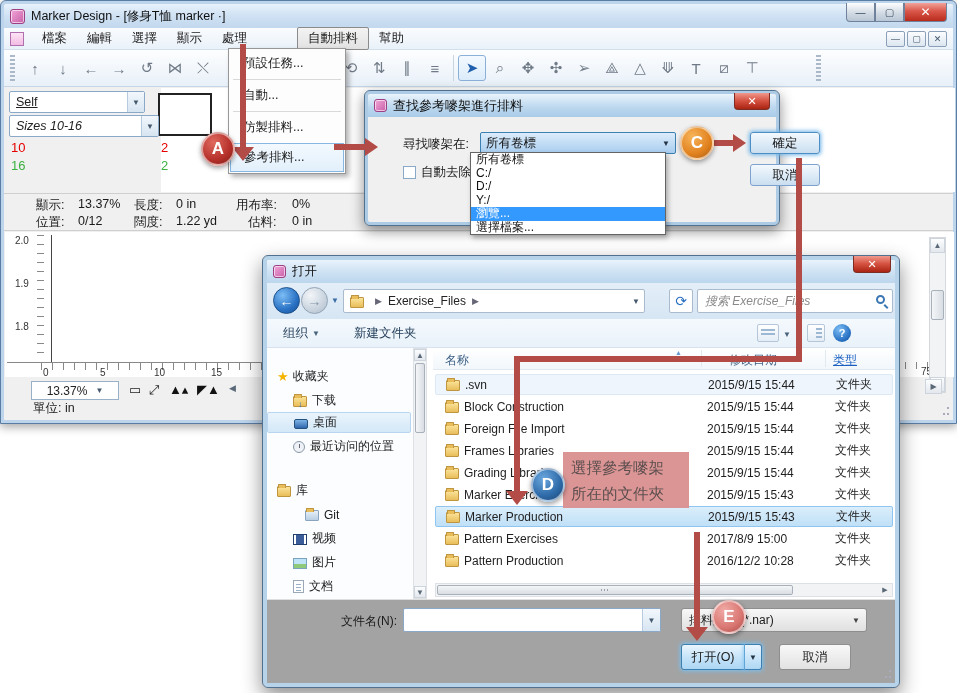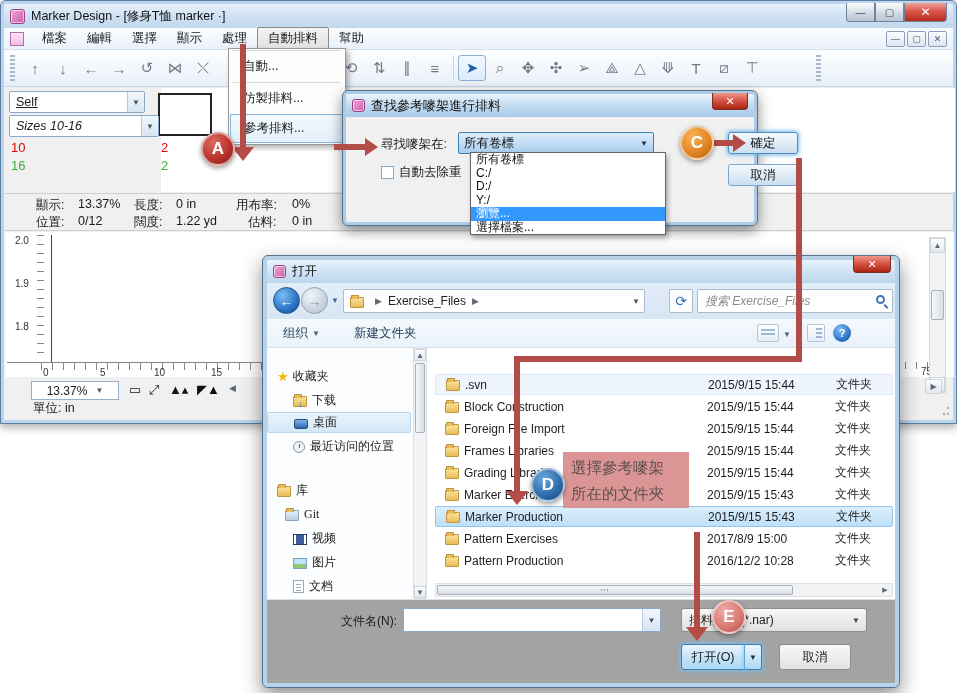--- a/index.html
+++ b/index.html
@@ -23,21 +23,21 @@
   .winbtn.min { border-radius:0 0 0 4px; }
   .winbtn.close { width:43px; border-radius:0 0 4px 0;
     background:linear-gradient(#f2a39a,#d9574a 45%,#b92b1c); color:#fff; font-weight:bold; font-size:12px; }
 
   .menubar { position:absolute; left:3px; top:27px; right:3px; height:22px;
     background:linear-gradient(#fafcfe,#e9f1f9); border-bottom:1px solid #d3dfec;
     display:flex; align-items:center; font-size:12.5px; color:#1a1a1a; }
   .doc-icon { width:14px; height:14px; margin:0 8px 0 6px; border:1px solid #b070b0;
     background:linear-gradient(#fde5f5,#f3bbe3); }
   .menu-item { padding:2px 10px; }
-  .menu-item.active { border:1px solid #8b8b8b; background:linear-gradient(#f3f3f3,#e2e2e2); border-radius:2px; }
+  .menu-item.active { border:1px solid #8b8b8b; background:linear-gradient(#f3f3f3,#e2e2e2); border-radius:2px;margin-left:40px; }
   .mdibtns { position:absolute; right:6px; top:3px; display:flex; gap:2px; }
   .mdibtn { width:19px; height:16px; border:1px solid #8ba0b8; border-radius:2px;
     background:linear-gradient(#fcfdfe,#dce6f0); font-size:9px; color:#44566c;
     display:flex; align-items:center; justify-content:center; }
 
   .toolbar { position:absolute; left:3px; top:49px; right:3px; height:37px;
     background:linear-gradient(#fdfeff,#e8f0f8); border-bottom:1px solid #c5d5e5;
     display:flex; align-items:center; color:#666; }
   .tb-handle { width:5px; height:26px; margin:0 6px;
     background:repeating-linear-gradient(#aab8c8 0 2px, transparent 2px 4px); }
@@ -78,21 +78,21 @@
   .unit-line { position:absolute; left:32px; top:399px; font-size:12.5px; color:#222; }
 
   
   .menu-popup { position:absolute; left:228px; top:48px; width:118px; background:#fdfdfd;
     border:1px solid #979797; box-shadow:3px 3px 5px rgba(0,0,0,.3); z-index:10; font-size:12.5px; color:#1a1a1a; }
   .mp-item { padding:6px 8px 6px 14px; }
   .mp-sep { height:1px; background:#d9d9d9; margin:1px 4px; }
   .mp-item.hl { border:1px solid #86b7e2; background:linear-gradient(#f3f9fe,#e2f0fb); margin:1px; padding:5px 7px 5px 13px; }
 
   
-  .search-dialog { position:absolute; left:342px; top:90px; width:416px; height:136px; z-index:20;
+  .search-dialog { position:absolute; left:364px; top:90px; width:416px; height:136px; z-index:20;
     border:1px solid #52718f; border-radius:6px; background:#f0f0f0;
     box-shadow:inset 0 0 0 3px #aecbe6, 0 5px 14px rgba(0,0,0,.45);padding-left:12px; }
   .sd-title { position:absolute; left:3px; right:3px; top:3px; height:23px; border-radius:4px 4px 0 0;
     background:linear-gradient(#eaf4fc,#bed9ef 55%,#a9cbe8); display:flex; align-items:center; font-size:13px; color:#0f0f0f; }
   .sd-close { position:absolute; right:6px; top:-1px; width:36px; height:17px; border:1px solid #7e2d22; border-top:none;
     border-radius:0 0 4px 4px; background:linear-gradient(#f0988c,#d4503f 50%,#aa2413); color:#fff; font-weight:bold;
     font-size:11px; display:flex; align-items:center; justify-content:center; }
   .sd-label { position:absolute; font-size:12.5px; color:#1a1a1a; }
   .sd-combo { position:absolute; left:115px; top:41px; width:196px; height:22px; border:1px solid #3c7fb1; border-radius:2px;
     background:linear-gradient(#dcedfb,#a9cdef); font-size:12.5px; color:#111; display:flex; align-items:center; padding-left:5px; }
@@ -347,20 +347,21 @@
     </div>
     <span class="small-ico" style="left:128px; top:381px;">▭</span>
     <span class="small-ico" style="left:148px; top:381px;">⤢</span>
     <span class="small-ico" style="left:168px; top:381px; color:#111;">▲▴</span>
     <span class="small-ico" style="left:196px; top:381px; color:#111;">◤▲</span>
     <span class="small-ico" style="left:228px; top:382px; font-size:9px; color:#5a6878;">◀</span>
     <span class="unit-line">單位: in</span>
   </div>
 
   <div class="menu-popup">
+    <div class="mp-item">預設任務...</div>
     <div class="mp-sep"></div>
     <div class="mp-item">自動...</div>
     <div class="mp-sep"></div>
     <div class="mp-item">仿製排料...</div>
     <div class="mp-item hl">參考排料...</div>
   </div>
 
   <div class="search-dialog">
     <div class="sd-title">
       <span class="app-icon" style="width:13px;height:13px;"></span>
@@ -449,21 +450,21 @@
           <span class="lbl">桌面</span>
         </div>
         <div class="sb-item" style="top:88px; padding-left:26px;">
           <span class="ic ic-clock"></span>
           <span class="lbl">最近访问的位置</span>
         </div>
         <div class="sb-item" style="top:132px; padding-left:10px;">
           <span class="ic ic-folder"></span>
           <span class="lbl">库</span>
         </div>
-        <div class="sb-item" style="top:156px; padding-left:18px;font-family:Liberation Serif, serif;">
+        <div class="sb-item" style="top:156px; padding-left:38px;">
           <span class="ic ic-folder" style="background:linear-gradient(#e8f0f8,#b9cfe4); border-color:#8aa4c0;"></span>
           <span class="lbl">Git</span>
         </div>
         <div class="sb-item" style="top:180px; padding-left:26px;font-family:Liberation Serif, serif;">
           <span class="ic ic-film"></span>
           <span class="lbl">视频</span>
         </div>
         <div class="sb-item" style="top:204px; padding-left:26px;">
           <span class="ic ic-pic"></span>
           <span class="lbl">图片</span>
@@ -473,20 +474,28 @@
           <span class="lbl">文档</span>
         </div>
       </div>
       <div class="sb-scroll">
         <div class="scroll-arrow" style="top:0; height:12px;">▲</div>
         <div class="scroll-thumb" style="top:14px; height:70px;"></div>
         <div class="scroll-arrow" style="bottom:0; height:12px;">▼</div>
       </div>
 
       <div class="filelist">
+        <div class="fl-header">
+          <span class="sort-tri">▲</span>
+          <span style="position:absolute; left:12px; top:4px;">名称</span>
+          <span style="position:absolute; left:296px; top:4px;">修改日期</span>
+          <span style="position:absolute; left:400px; top:4px; color:#1b60c0; text-decoration:underline;">类型</span>
+          <span class="col-sep" style="left:268px;"></span>
+          <span class="col-sep" style="left:392px;"></span>
+        </div>
         <div class="fl-row first" style="top:26px;">
           <span class="name">
               <span class="ic ic-folder"></span>
               <span>.svn</span>
             </span>
           <span class="date">2015/9/15 15:44</span>
           <span class="type">文件夹</span>
         </div>
         <div class="fl-row" style="top:48px;">
           <span class="name">

